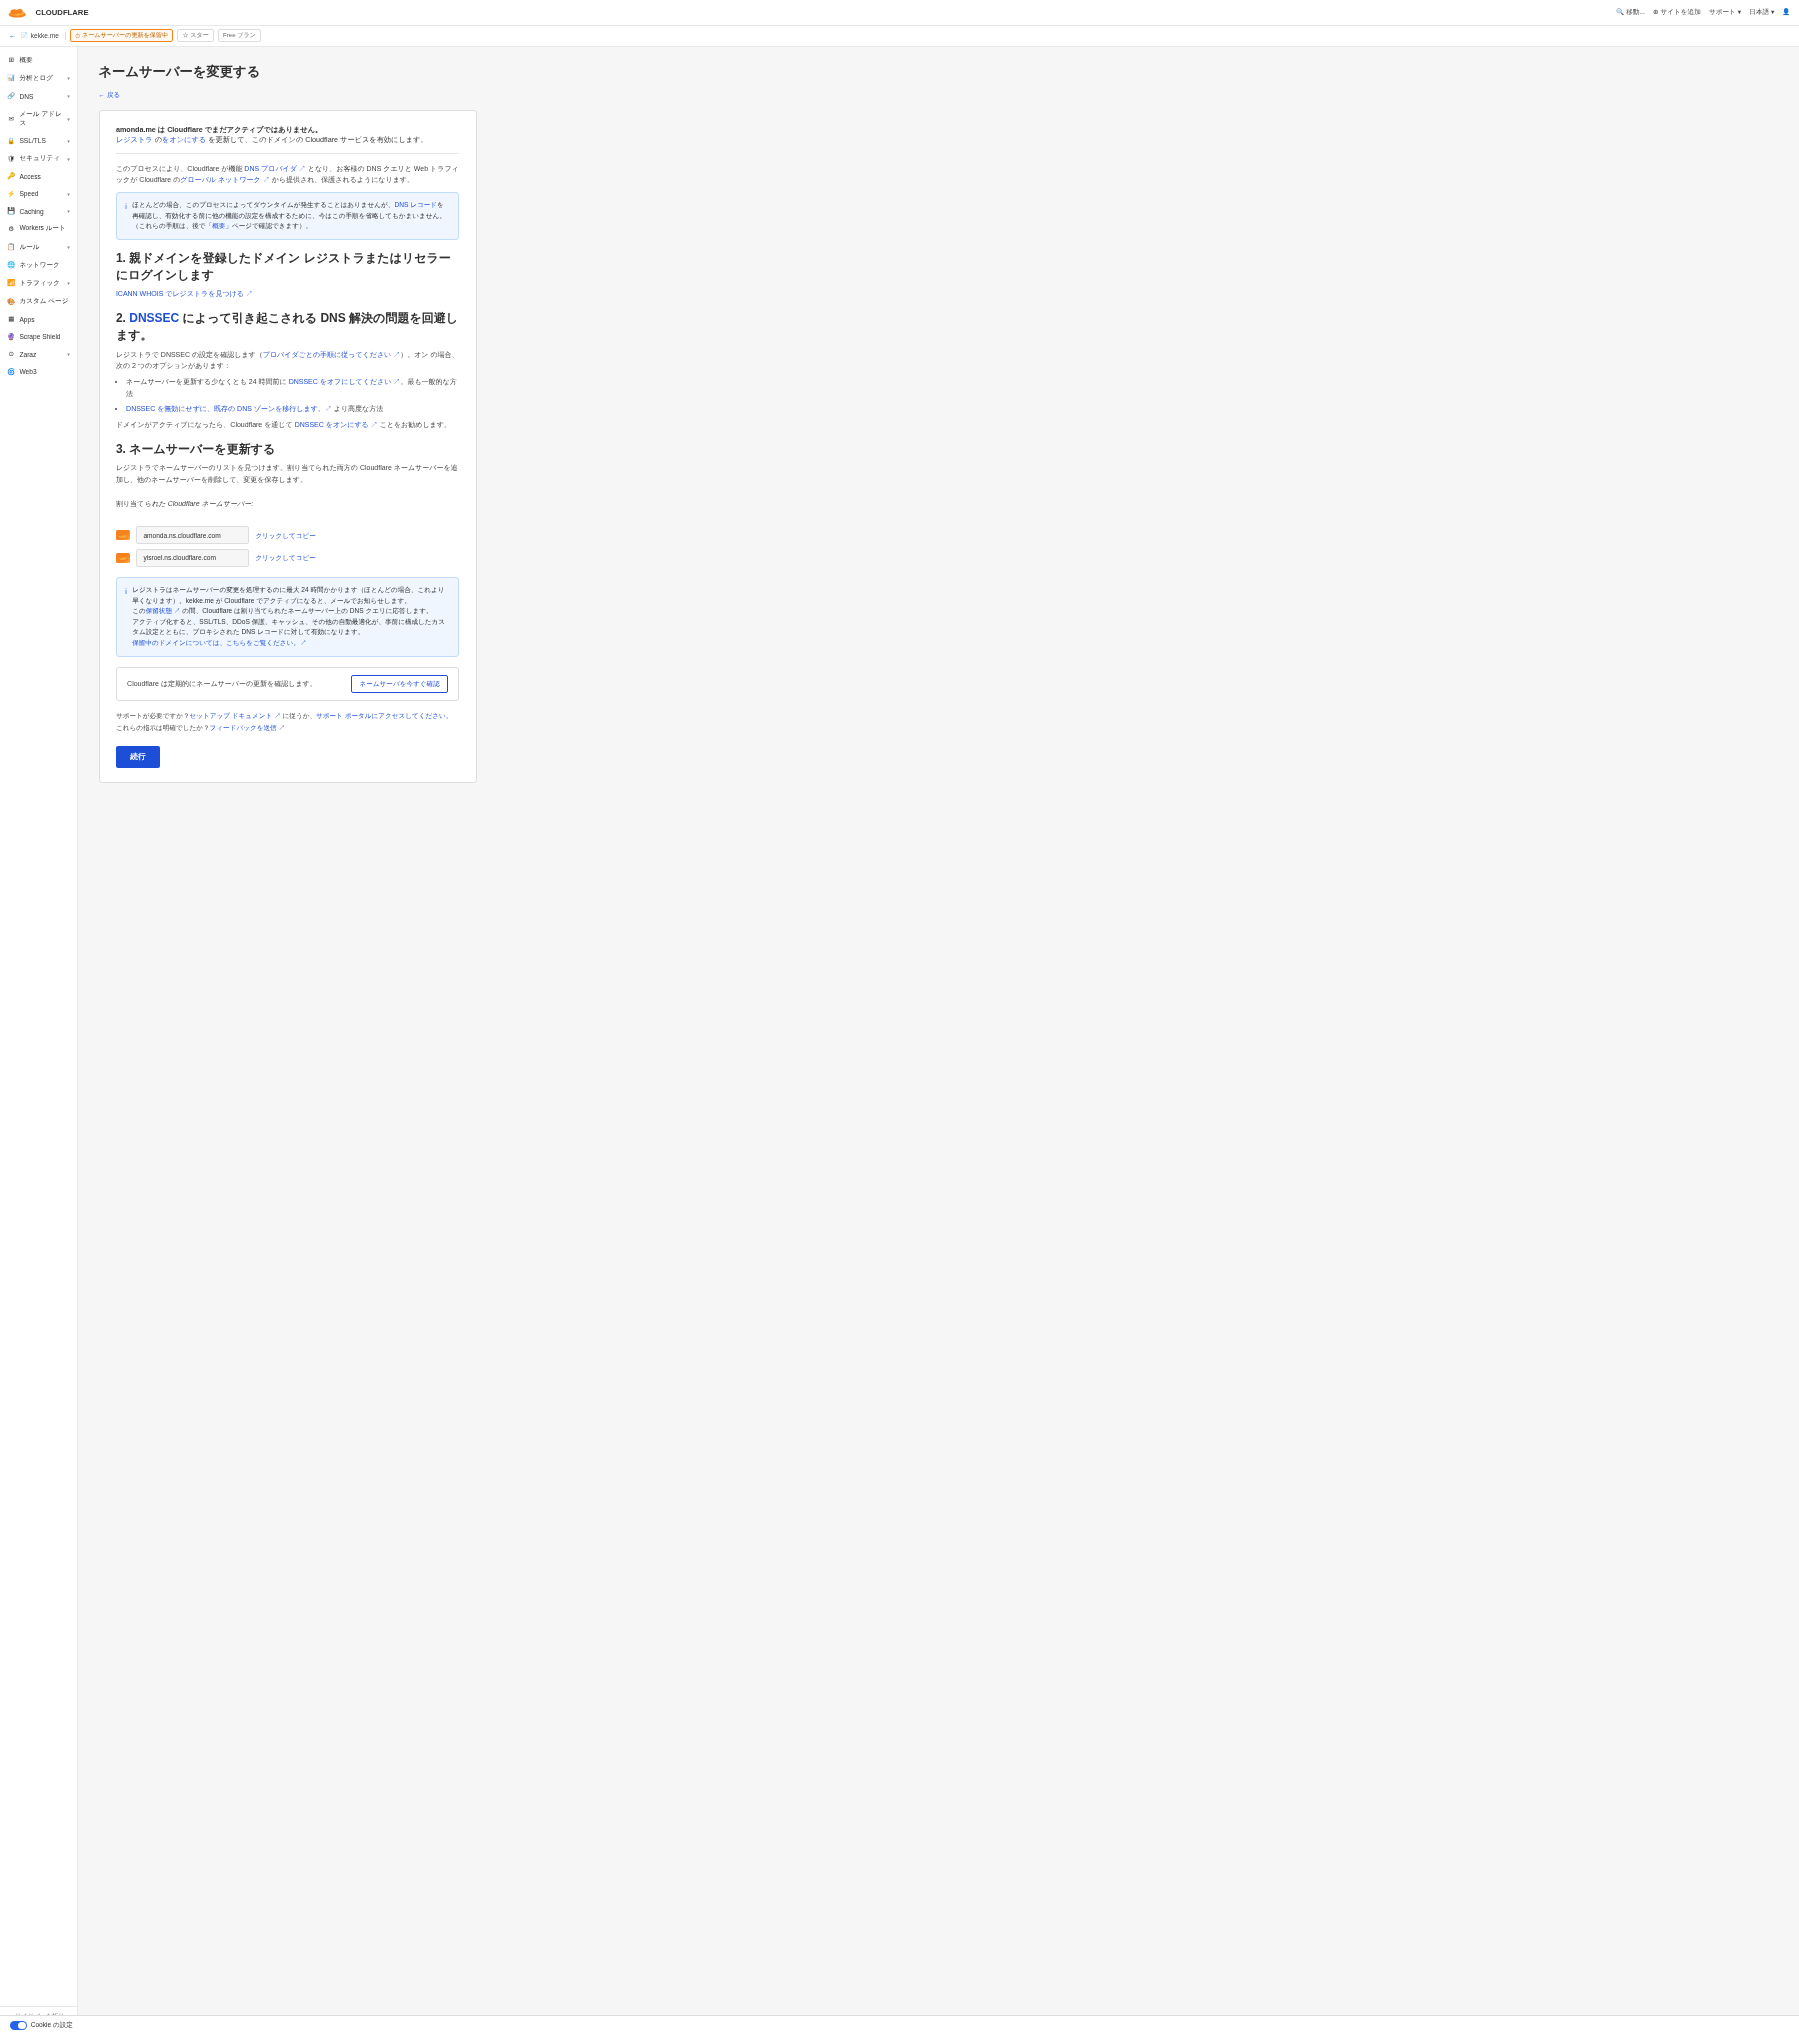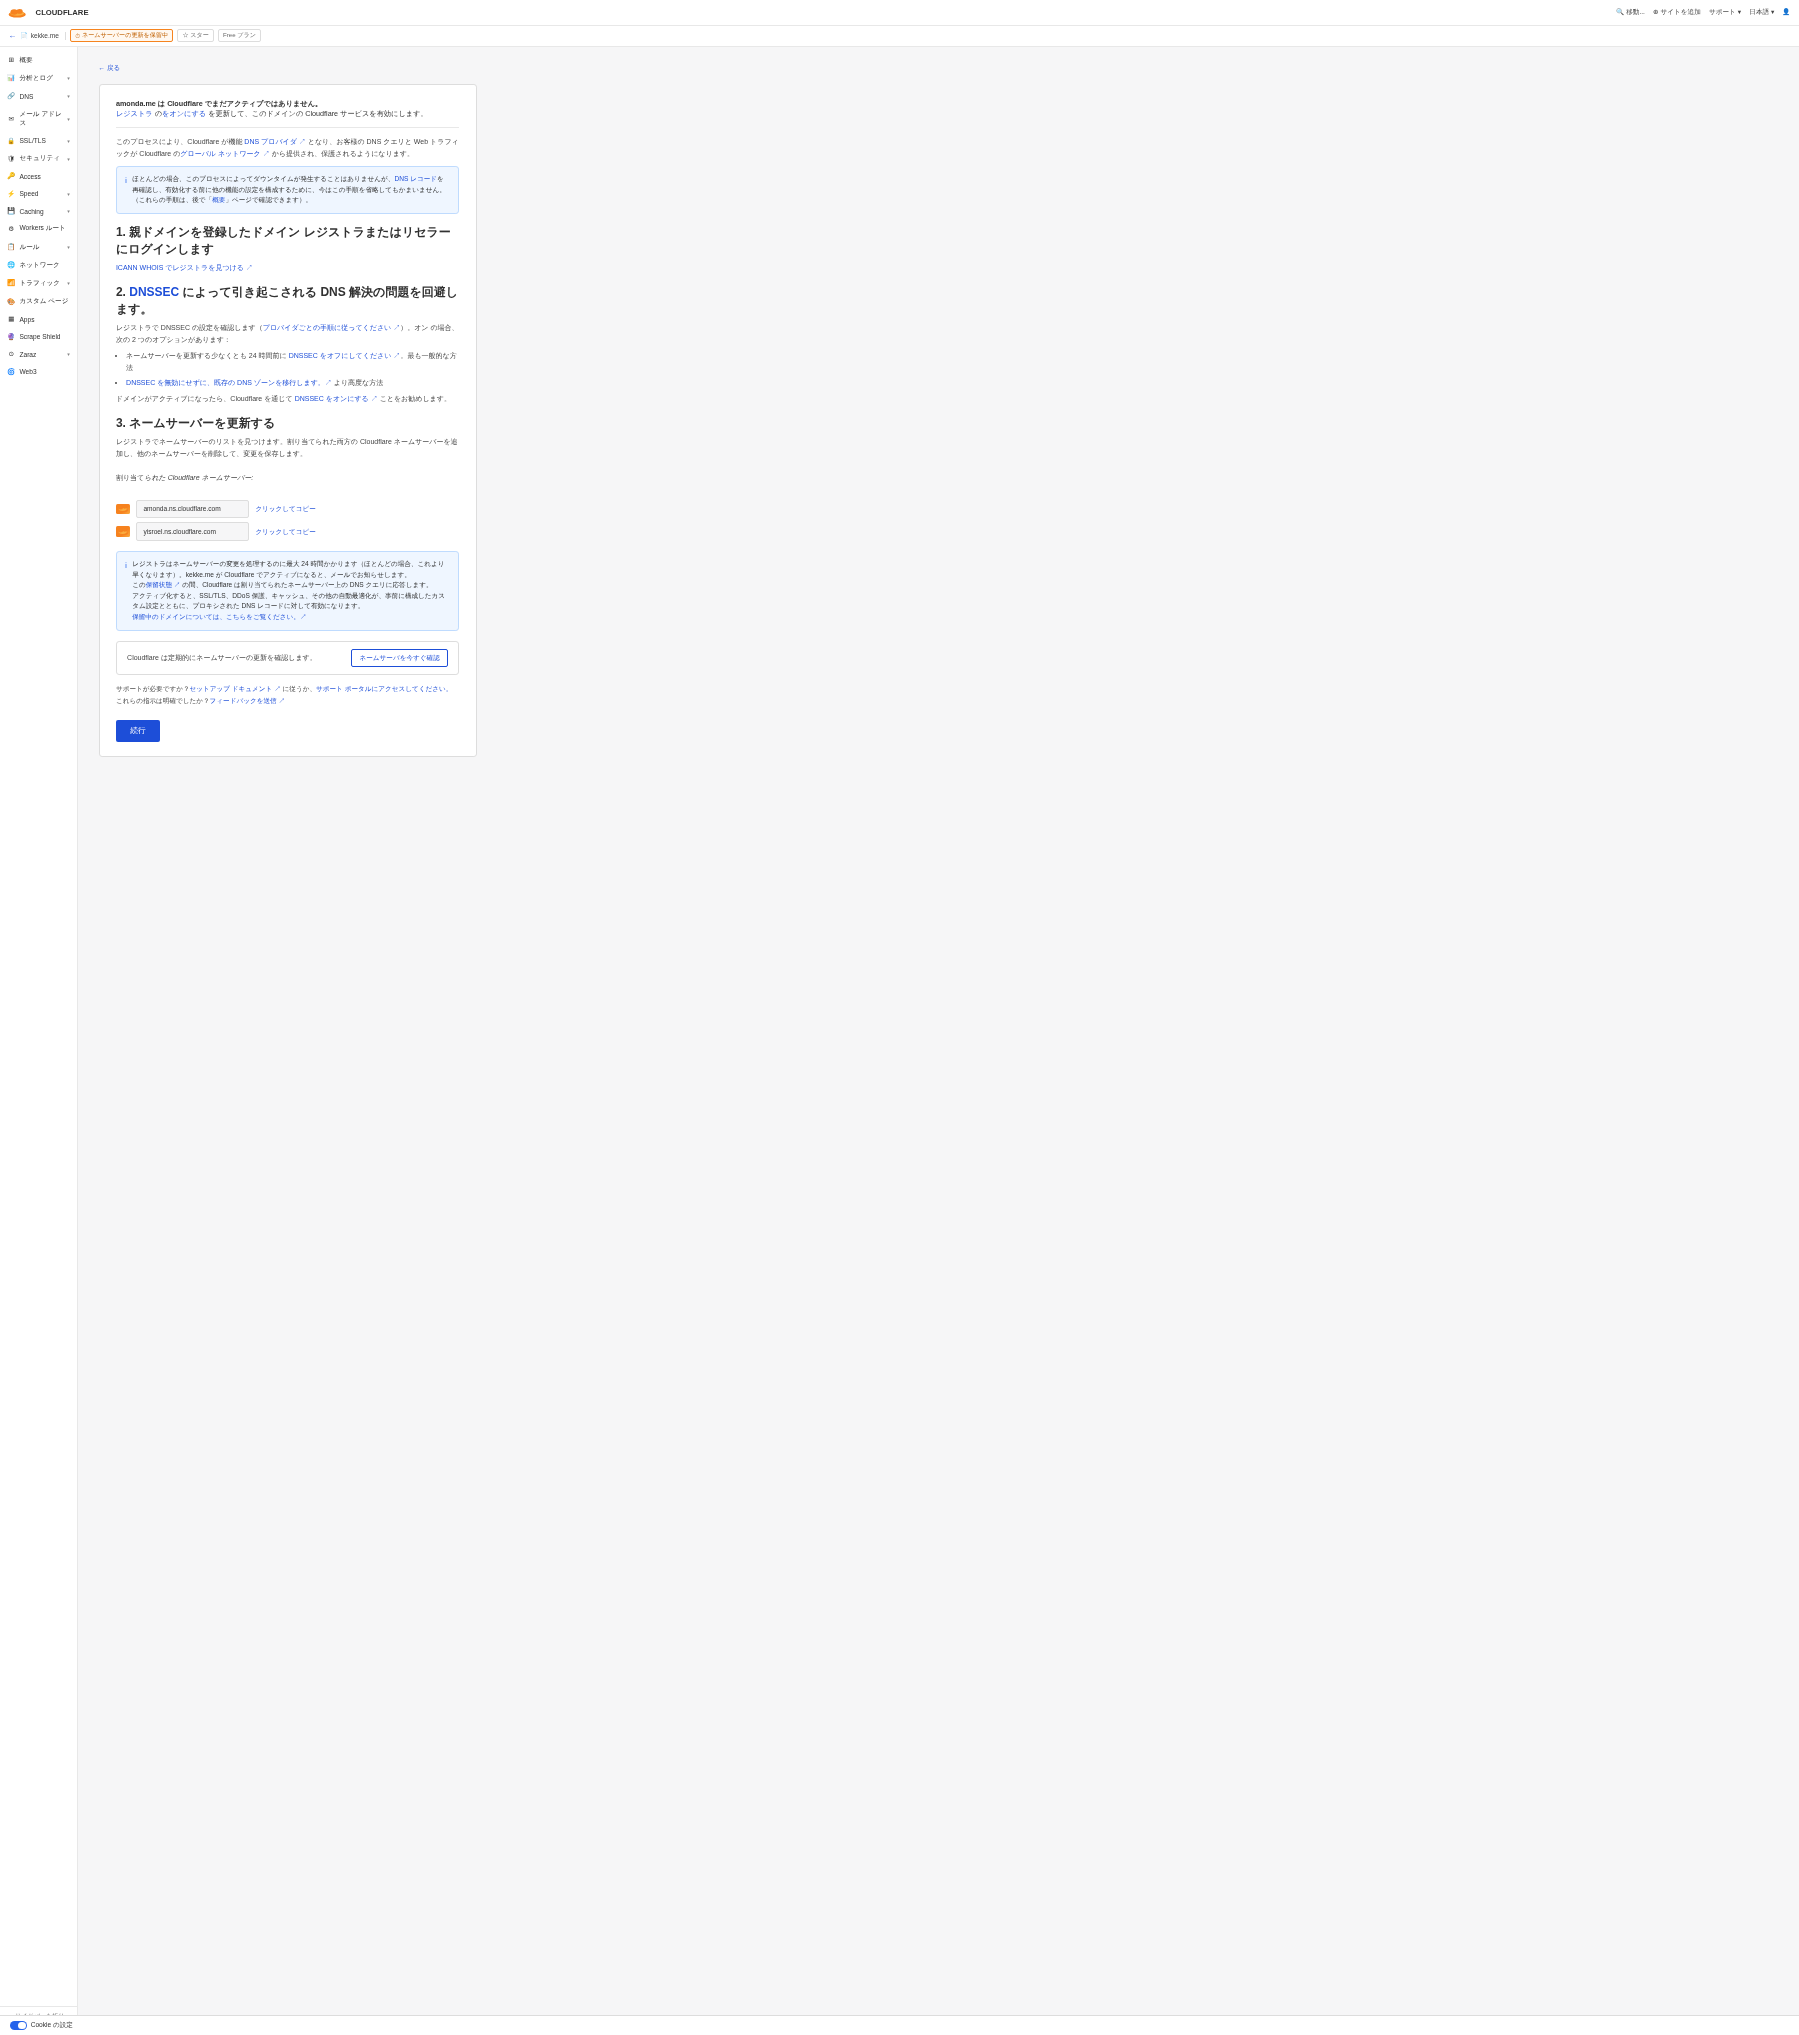--- a/index.html
+++ b/index.html
@@ -126,21 +126,21 @@
       padding: 3.6px 7.2px; cursor: pointer; white-space: nowrap;
     }
 
     
     .support-text { font-size: 6.6px; line-height: 1.8; color: #444; margin: 6.1px 0; }
     .support-text a { color: #1d4ed8; text-decoration: none; }
 
     
     .btn-primary {
       background: #1d4ed8; color: #fff; border: none; border-radius: 2px;
-      padding: 6.1px 14.3px; font-size: 7.7px; cursor: pointer; margin-top: 12.3px; display: block;
+      padding: 6.1px 14.3px; font-size: 7.7px; cursor: pointer; margin-top: 12.3px; display: block; font-weight: bold;
     }
 
     
     .cookie-bar {
       position: fixed; bottom: 0; left: 0; right: 0;
       background: #fff; border-top: 0.5px solid #ddd;
       padding: 5.1px 10.2px; display: flex; align-items: center; gap: 4.1px; font-size: 6.6px; z-index: 100;
     }
     .cookie-toggle {
       width: 16.4px; height: 9.2px; background: #2563eb; border-radius: 4.6px; position: relative; cursor: pointer;
@@ -284,20 +284,21 @@
       <span>Web3</span>
     </div>
 
     <div class="sidebar-collapse">
       <span>◁</span>
       <span>サイドバーを折りたたむ</span>
     </div>
   </aside>
 
   <main class="main">
+    <h1 class="page-title">ネームサーバーを変更する</h1>
     <a class="back-link"><span>戻る</span></a>
 
     <div class="content-card">
 
       <div class="inactive-notice">
         <strong>amonda.me は Cloudflare でまだアクティブではありません。</strong><br>
         <a>レジストラ</a> の<a>をオンにする</a> を更新して、このドメインの Cloudflare サービスを有効にします。
       </div>
 
       <hr class="divider">

